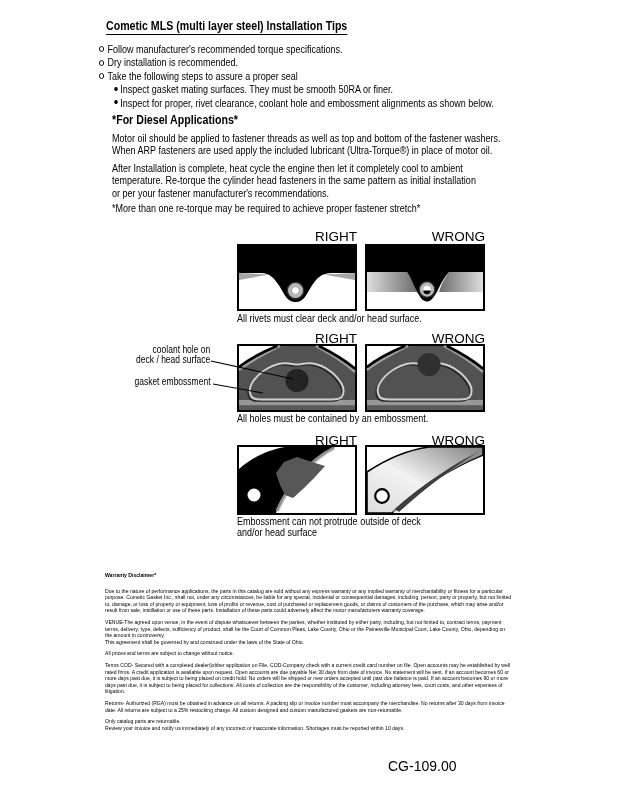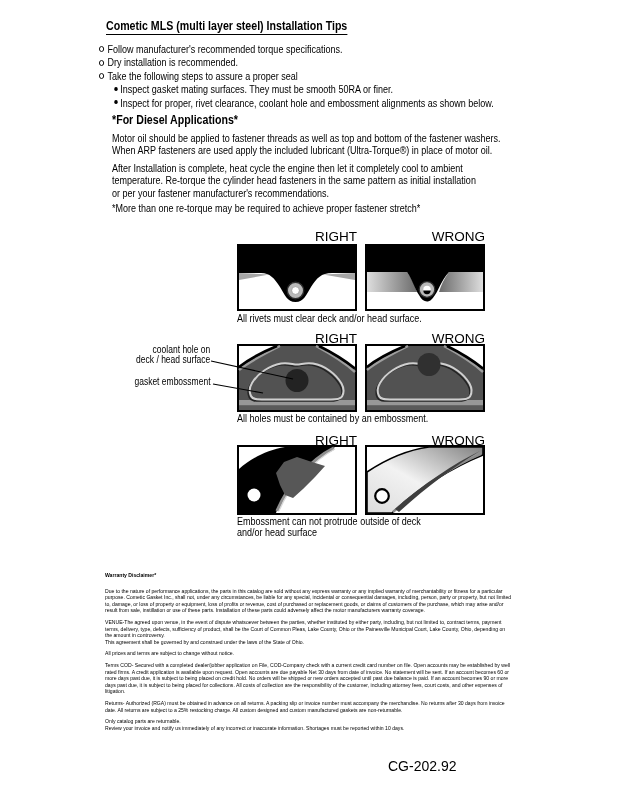--- a/index.html
+++ b/index.html
@@ -209,15 +209,15 @@
     <p>Due to the nature of performance applications, the parts in this catalog are sold without any express warranty or any implied warranty of merchantability or fitness for a particular purpose.  Cometic Gasket Inc., shall not, under any circumstances, be liable for any special, incidental or consequential damages, including, person, party or property, but not limited to, damage, or loss of property or equipment, loss of profits or revenue, cost of purchased or replacement goods, or claims of customers of the purchase, which may arise and/or result from sale, instillation or use of these parts.  Installation of these parts could adversely affect the motor manufacturers warranty coverage.</p>
     <p class="mb0">VENUE-The agreed upon venue, in the event of dispute whatsoever between the parties, whether instituted by either party, including, but not limited to, contract terms, payment terms, delivery, type, defects, sufficiency of product, shall be the Court of Common Pleas, Lake County, Ohio or the Painesville Municipal Court, Lake County, Ohio, depending on the amount in controversy.</p>
     <p>This agreement shall be governed by and construed under the laws of the State of Ohio.</p>
     <p>All prices and terms are subject to change without notice.</p>
     <p>Terms COD- Secured with a completed dealer/jobber application on File, COD-Company check with a current credit card number on file.  Open accounts may be established by well rated firms.  A credit application is available upon request.  Open accounts are due payable Net 30 days from date of invoice.  No statement will be sent.  If an account becomes 60 or more days past due, it is subject to being placed on credit hold.  No orders will be shipped or new orders accepted until past due balance is paid.  If an account becomes 90 or more days past due, it is subject to being placed for collections.  All costs of collection are the responsibility of the customer, including attorney fees, court costs, and other expenses of litigation.</p>
     <p>Returns- Authorized (RGA) must be obtained in advance on all returns.  A packing slip or invoice number must accompany the merchandise.  No returns after 30 days from invoice date.  All returns are subject to a 25% restocking charge.  All custom designed and custom manufactured gaskets are non-returnable.</p>
     <p class="mb0">Only catalog parts are returnable.</p>
     <p>Review your invoice and notify us immediately of any incorrect or inaccurate information.  Shortages must be reported within 10 days.</p>
   </div>
 
-  <div class="code">CG-202.92</div>
+  <div class="code">CG-109.00</div>
 
 </div>
 
 </body></html>

